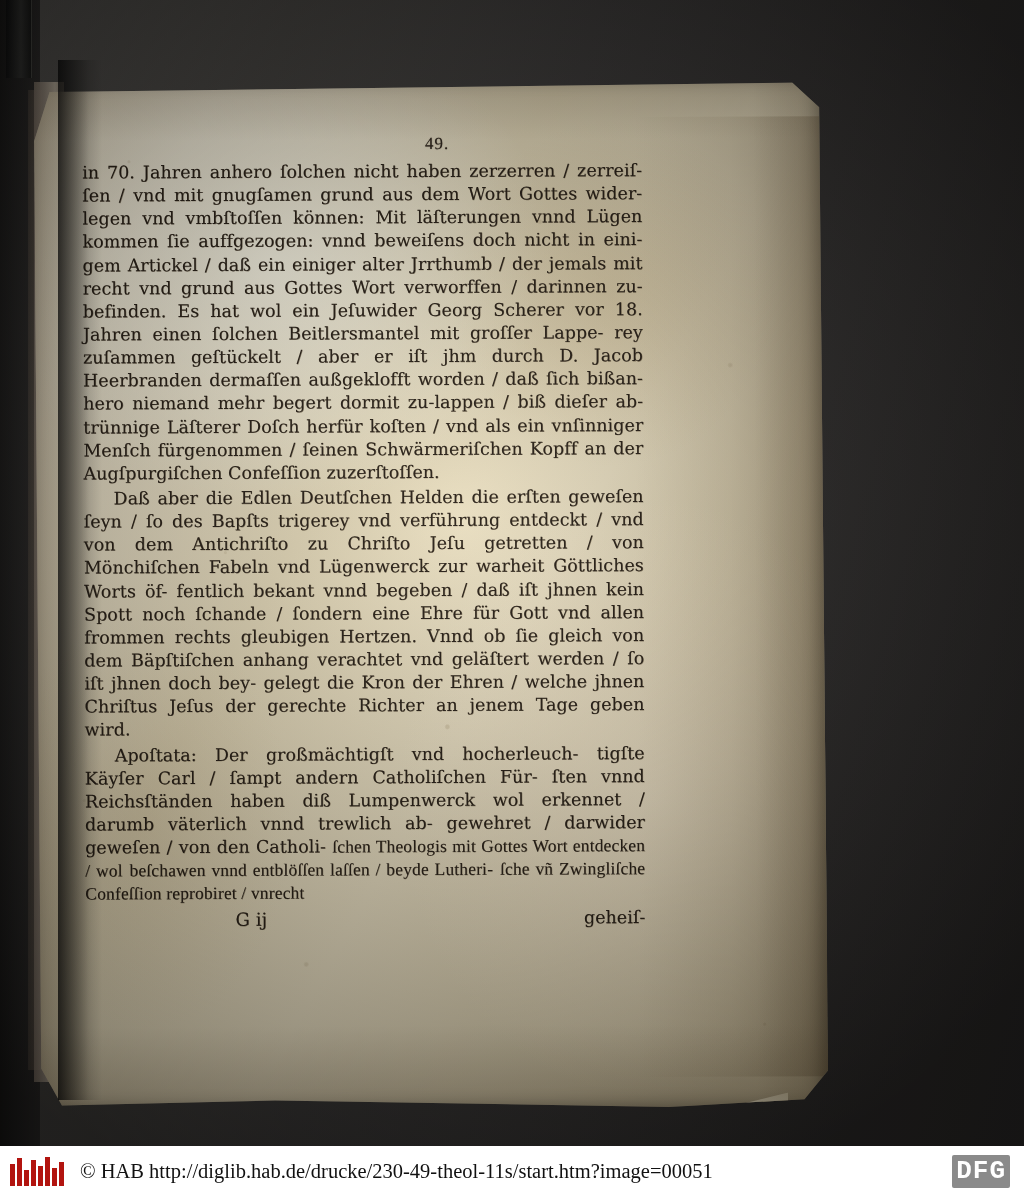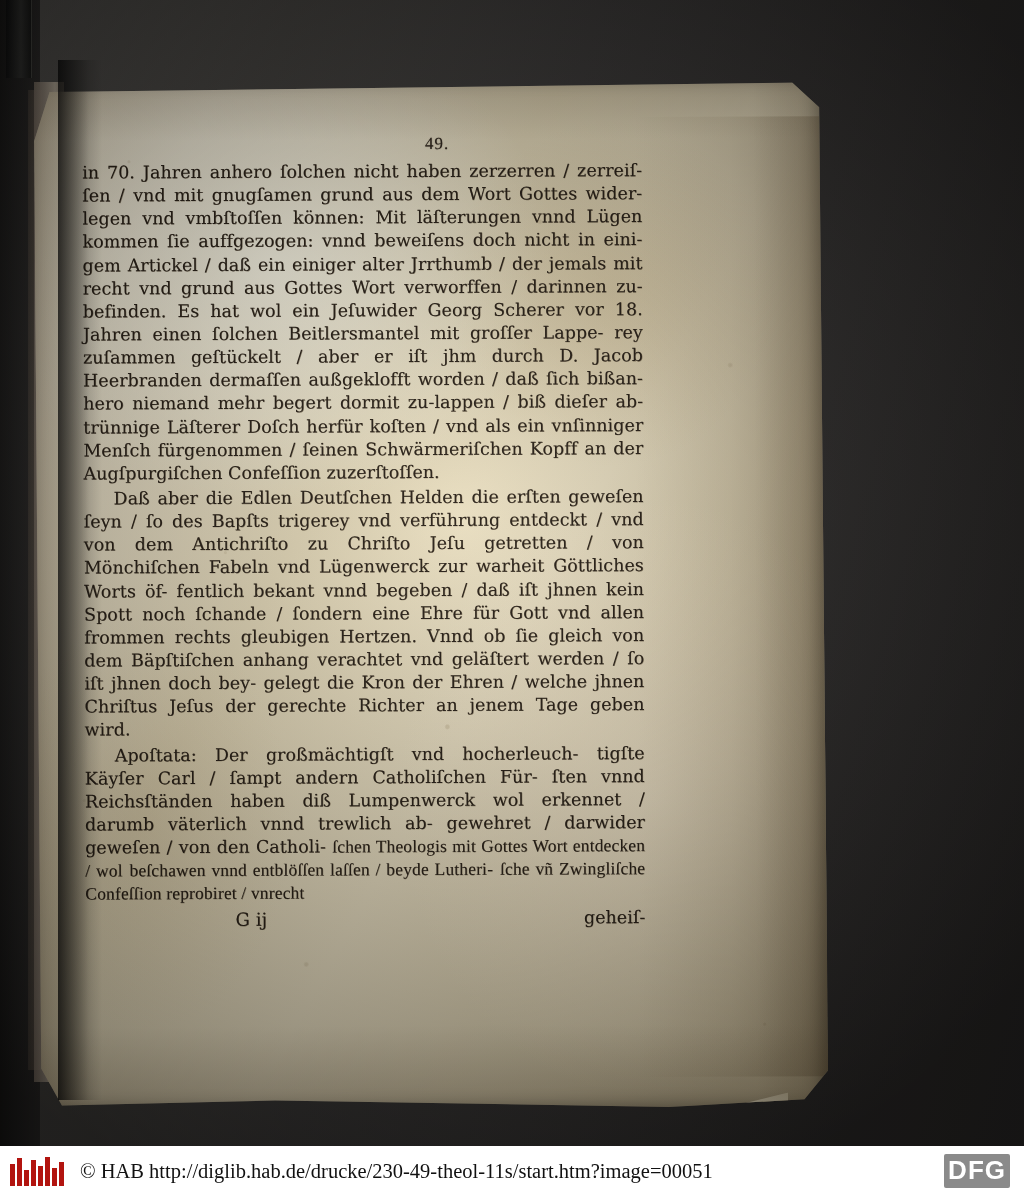--- a/index.html
+++ b/index.html
@@ -220,21 +220,21 @@
     flex: 1 1 auto;
     font-family: "Liberation Serif", serif;
     font-size: 20.5px;
     color: #111;
     white-space: nowrap;
     overflow: hidden;
     text-overflow: ellipsis;
   }
   .dfg {
     flex: 0 0 auto;
-    font-family: Liberation Sans, sans-serif;
+    font-family: Liberation Mono, monospace;
     font-weight: bold;
     font-size: 26px;
     letter-spacing: 1px;
     color: #7d7d7d;
     display: flex;
     align-items: center;
     gap: 1px;
     padding-right: 4px;
   }
   .dfg span.box {

